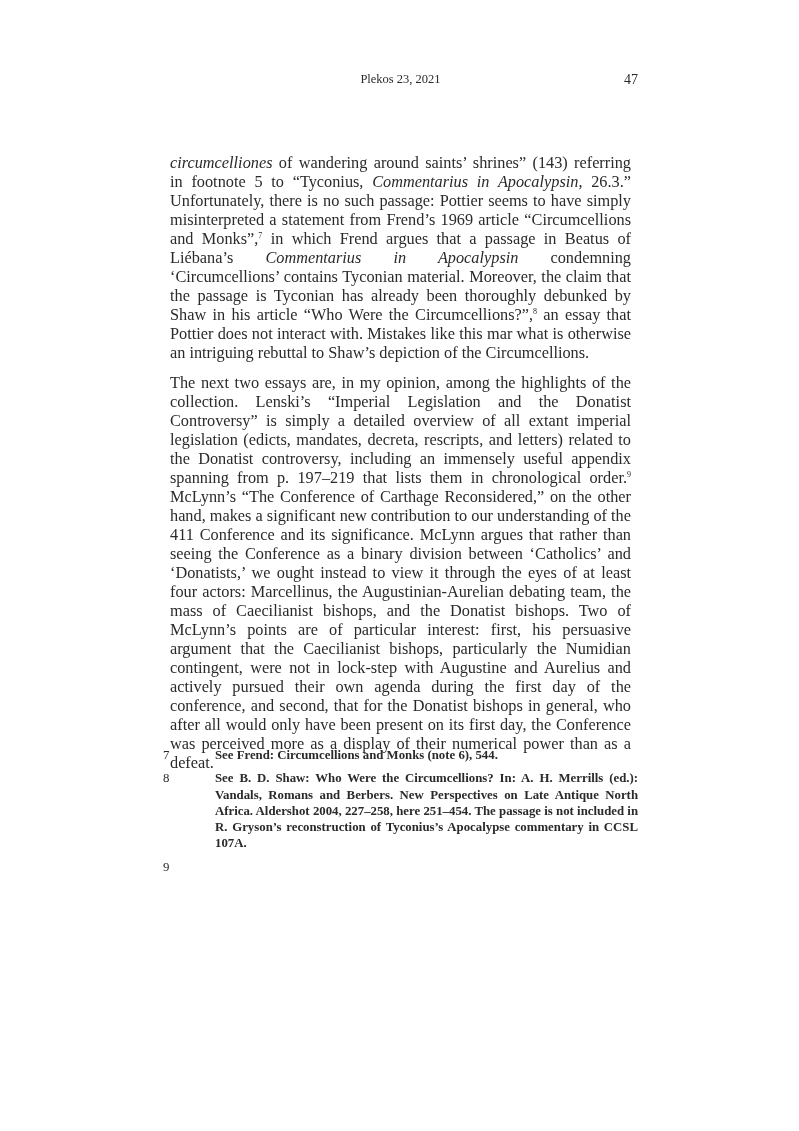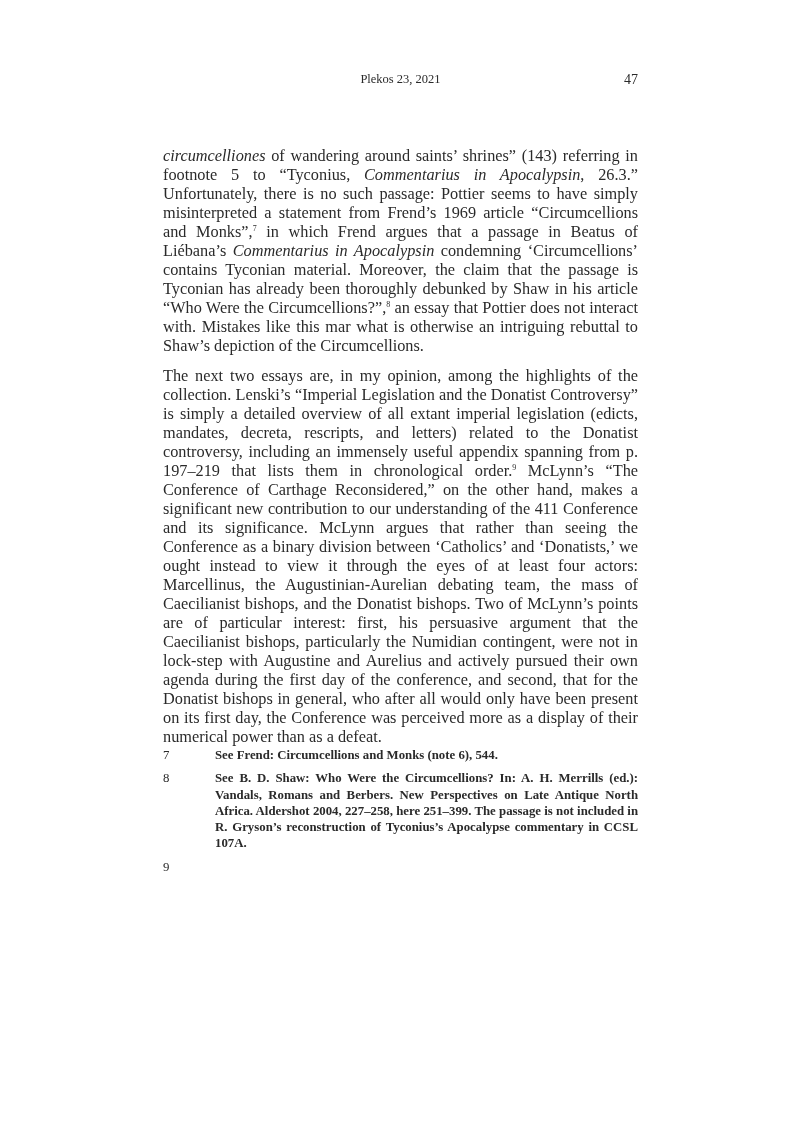--- a/index.html
+++ b/index.html
@@ -42,21 +42,21 @@
       top: 0;
       font-size: 14px;
     }
     .body-text {
       position: absolute;
       left: 163px;
       top: 146px;
       width: 475px;
     }
     .para {
-      margin: 0;
+      margin: 7px;
       font-size: 16.3px;
       line-height: 19.05px;
       text-align: justify;
       hyphens: manual;
     }
     .para + .para {
       margin-top: 10px;
     }
     .para i { font-style: italic; }
     sup.fn {
@@ -101,20 +101,20 @@
     <p class="para">The next two essays are, in my opinion, among the highlights of the collec­tion. Lenski’s “Imperial Legislation and the Donatist Controversy” is simply a detailed overview of all extant imperial legislation (edicts, mandates, de­creta, rescripts, and letters) related to the Donatist controversy, including an immensely useful appendix spanning from p. 197–219 that lists them in chronological order.<sup class="fn">9</sup> McLynn’s “The Conference of Carthage Reconsid­ered,” on the other hand, makes a significant new contribution to our un­derstanding of the 411 Conference and its significance. McLynn argues that rather than seeing the Conference as a binary division between ‘Catholics’ and ‘Donatists,’ we ought instead to view it through the eyes of at least four actors: Marcellinus, the Augustinian-Aurelian debating team, the mass of Caecilianist bishops, and the Donatist bishops. Two of McLynn’s points are of particular interest: first, his persuasive argument that the Caecilianist bish­ops, particularly the Numidian contingent, were not in lock-step with Au­gustine and Aurelius and actively pursued their own agenda during the first day of the conference, and second, that for the Donatist bishops in general, who after all would only have been present on its first day, the Conference was perceived more as a display of their numerical power than as a defeat.</p>
   </div>
 
   <div class="footnotes">
     <div class="footnote">
       <span class="fn-num">7</span>
       <span class="fn-text">See Frend: Circumcellions and Monks (note 6), 544.</span>
     </div>
     <div class="footnote">
       <span class="fn-num">8</span>
-      <span class="fn-text">See B. D. Shaw: Who Were the Circumcellions? In: A. H. Merrills (ed.): Vandals, Romans and Berbers. New Perspectives on Late Antique North Africa. Aldershot 2004, 227–258, here 251–399. The passage is not included in R. Gryson’s recon­struction of Tyconius’s Apocalypse commentary in CCSL 107A.</span>
+      <span class="fn-text">See B. D. Shaw: Who Were the Circumcellions? In: A. H. Merrills (ed.): Vandals, Romans and Berbers. New Perspectives on Late Antique North Africa. Aldershot 2004, 227–258, here 251–454. The passage is not included in R. Gryson’s recon­struction of Tyconius’s Apocalypse commentary in CCSL 107A.</span>
     </div>
     <div class="footnote">
       <span class="fn-num">9</span>
     </div>
   </div>
 
 </div>
 
 </body></html>

